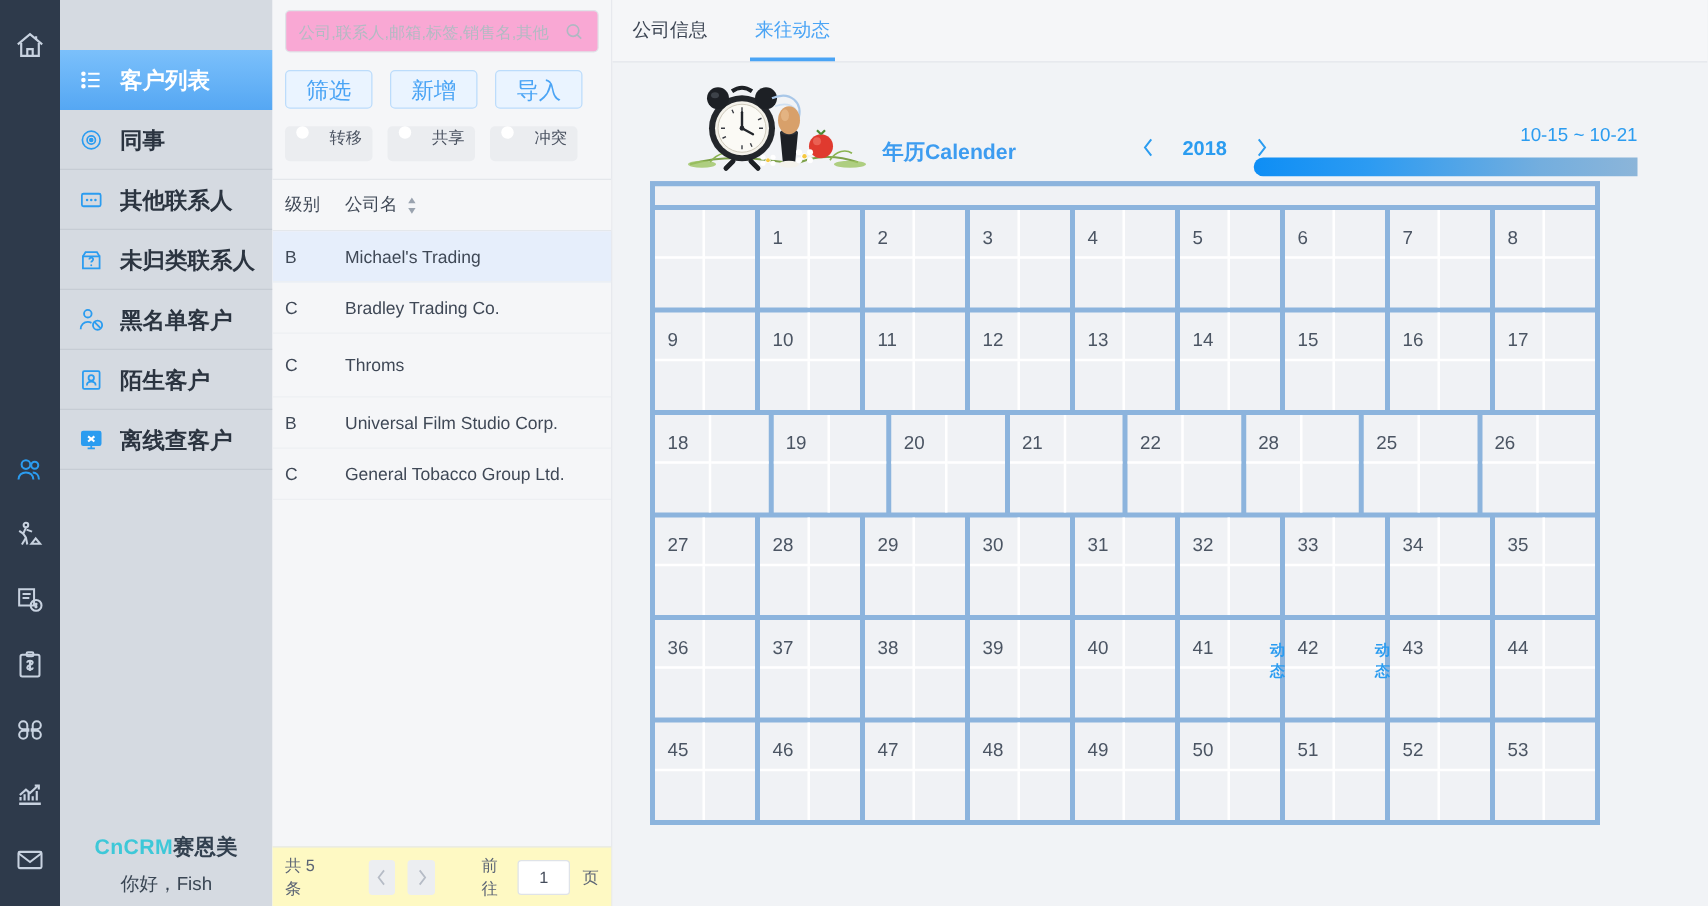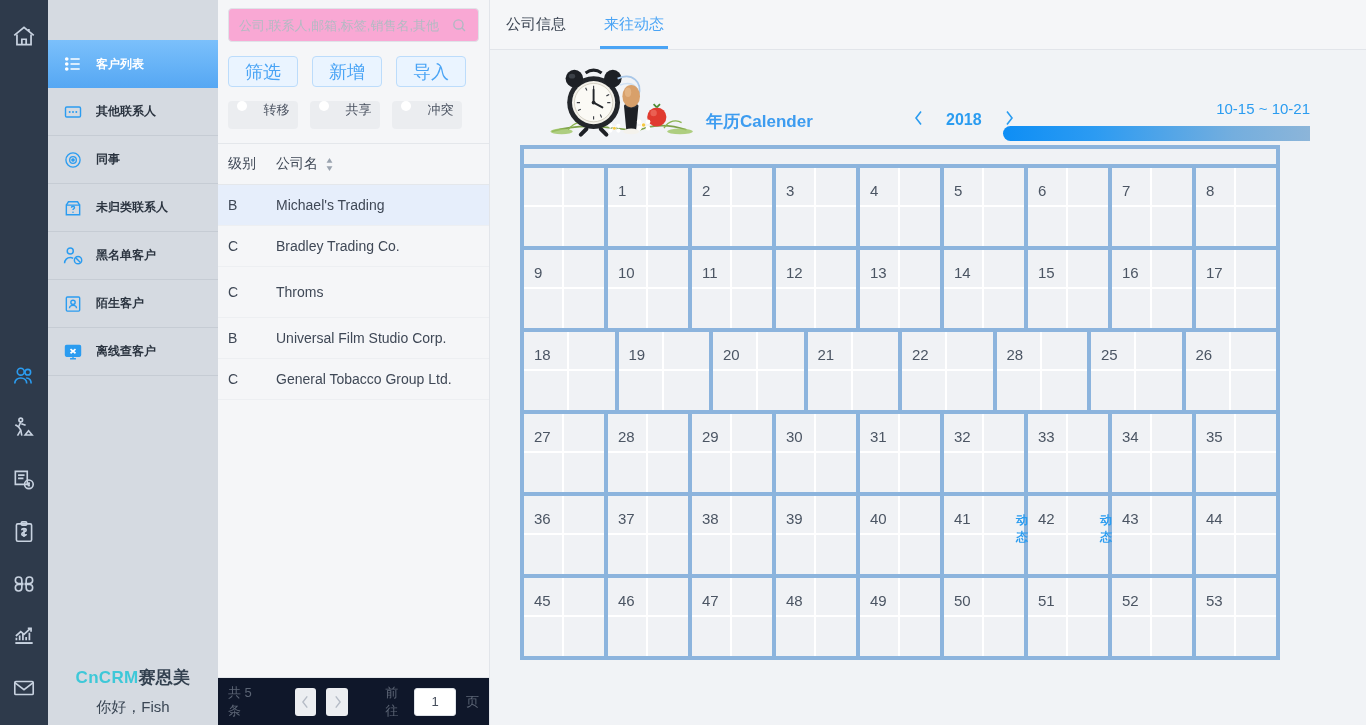--- a/index.html
+++ b/index.html
@@ -29,21 +29,21 @@
   
   .sidebar {
     width: 170px; min-width: 170px; height: 725px;
     background: #d5dae1;
     display: flex; flex-direction: column;
   }
   .sidebar-top { height: 40px; }
   .sb-item {
     height: 48px; display: flex; align-items: center;
     padding-left: 14px; gap: 12px;
-    color: #2b3440; font-size: 12px; font-weight: bold;
+    color: #2b3440; font-size: 18px; font-weight: bold;
     border-bottom: 1px solid #c6ccd4;
     cursor: pointer;
   }
   .sb-item .sb-ico { width: 22px; height: 22px; display:flex; align-items:center; justify-content:center; color:#2b9cf0; flex: 0 0 22px;}
   .sb-item.active {
     background: linear-gradient(to bottom, #7bc0fb, #55a7f3);
     color: #ffffff; border-bottom: none;
   }
   .sb-item.active .sb-ico { color: #ffffff; }
   .sb-fill { flex: 1; }
@@ -104,21 +104,21 @@
     padding-left: 10px; font-size: 14px; color: #3f4856;
     border-bottom: 1px solid #edeff2; cursor: pointer;
   }
   .row.tall { min-height: 51px; }
   .row.selected { background: #e6eefb; }
   .row .lvl { width: 48px; color: #3f4856; }
 
   .pager {
     height: 48px; display: flex; align-items: center; gap: 10px;
     padding: 0 10px; font-size: 13px; color: #5c6575;
-    border-top: 1px solid #e4e7eb; background: #0f172a;
+    border-top: 1px solid #e4e7eb; background: #fef9c3;
   }
   .pg-btn {
     width: 30px; height: 28px; background: #eceef1; border-radius: 3px;
     display: flex; align-items: center; justify-content: center;
     color: #b6bcc6; font-size: 14px; cursor: pointer;
   }
   .pg-gap { width: 24px; }
   .pg-input {
     width: 42px; height: 28px; border: 1px solid #dfe3e8; border-radius: 3px;
     background: #fff; text-align: center; font-size: 13px; color: #454d5b;
@@ -269,39 +269,39 @@
             <circle cx="4.5" cy="6" r="1.2" fill="currentColor"></circle>
             <circle cx="4.5" cy="12" r="1.2" fill="currentColor"></circle>
             <circle cx="4.5" cy="18" r="1.2" fill="currentColor"></circle>
           </svg>
       </span>
       <span>客户列表</span>
     </div>
 
     <div class="sb-item">
       <span class="sb-ico">
+        <svg width="20" height="20" viewBox="0 0 24 24" fill="none" stroke="currentColor" stroke-width="1.6">
+            <circle cx="12" cy="12" r="8.5"></circle>
+            <circle cx="12" cy="12" r="4"></circle>
+            <circle cx="12" cy="12" r="1.4" fill="currentColor"></circle>
+          </svg>
+      </span>
+      <span>同事</span>
+    </div>
+
+    <div class="sb-item">
+      <span class="sb-ico">
         <svg width="20" height="20" viewBox="0 0 24 24" fill="none" stroke="currentColor" stroke-width="1.7">
             <rect x="3" y="6" width="18" height="12" rx="1.5"></rect>
             <circle cx="8" cy="12" r="1.2" fill="currentColor" stroke="none"></circle>
             <circle cx="12" cy="12" r="1.2" fill="currentColor" stroke="none"></circle>
             <circle cx="16" cy="12" r="1.2" fill="currentColor" stroke="none"></circle>
           </svg>
       </span>
       <span>其他联系人</span>
-    </div>
-
-    <div class="sb-item">
-      <span class="sb-ico">
-        <svg width="20" height="20" viewBox="0 0 24 24" fill="none" stroke="currentColor" stroke-width="1.6">
-            <circle cx="12" cy="12" r="8.5"></circle>
-            <circle cx="12" cy="12" r="4"></circle>
-            <circle cx="12" cy="12" r="1.4" fill="currentColor"></circle>
-          </svg>
-      </span>
-      <span>同事</span>
     </div>
 
     <div class="sb-item">
       <span class="sb-ico">
         <svg width="20" height="20" viewBox="0 0 24 24" fill="none" stroke="currentColor" stroke-width="1.7">
             <path d="M4 8.5h16V20H4z"></path>
             <path d="M4 8.5 6.5 4.5h11L20 8.5"></path>
             <path d="M10.2 11.6c0-1 .8-1.8 1.8-1.8s1.8.8 1.8 1.8c0 1.3-1.8 1.4-1.8 2.8"></path>
             <circle cx="12" cy="17" r=".9" fill="currentColor" stroke="none"></circle>
           </svg>

